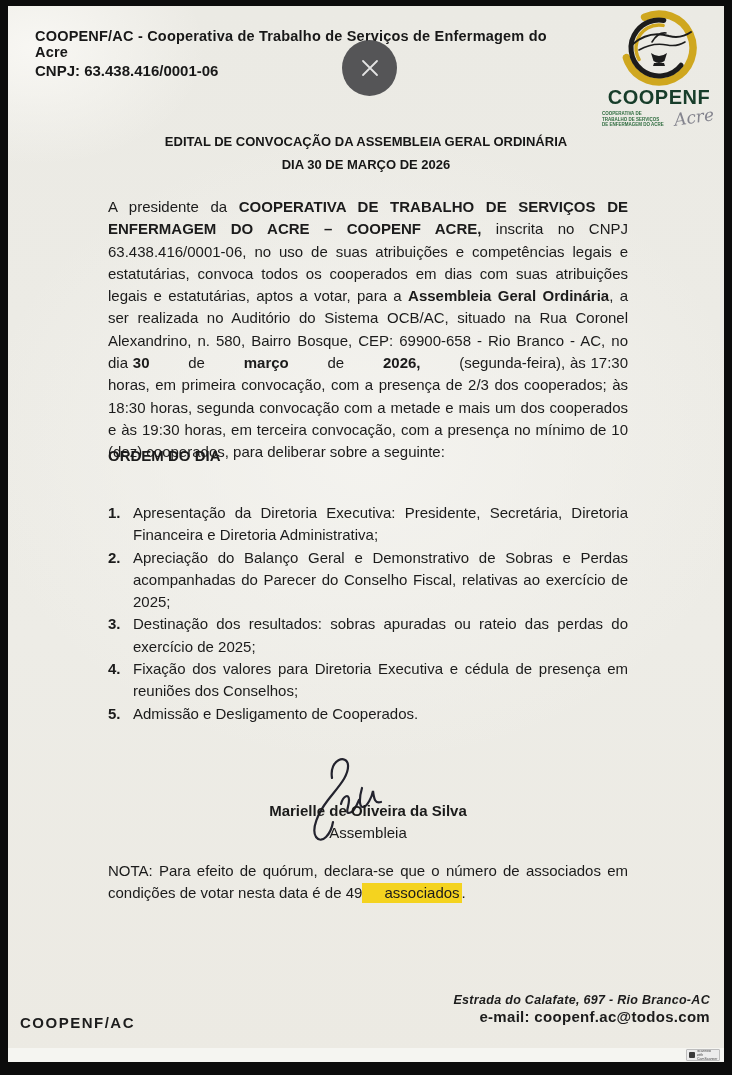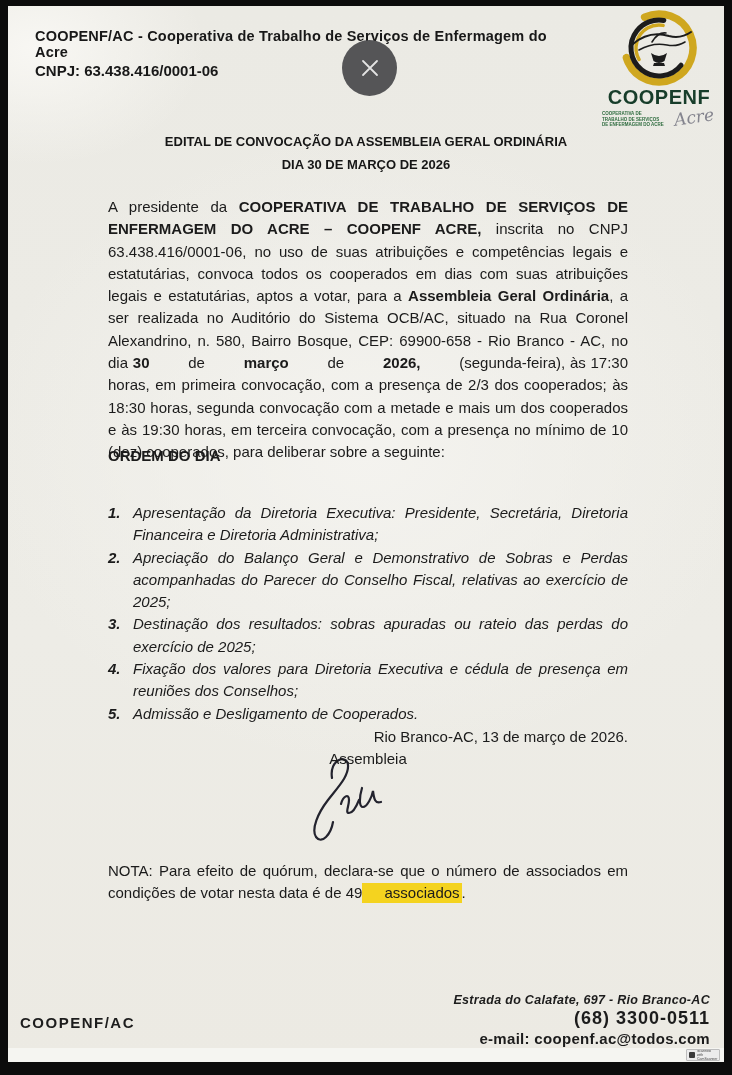--- a/index.html
+++ b/index.html
@@ -45,21 +45,21 @@
            font-weight:700; font-size:13px; line-height:23px; color:#161616; }
 
   
   .col { position:absolute; left:100px; width:520px; font-size:15px; line-height:22.3px; color:#1b1b1b; }
   .body-par { top:190px; text-align:justify; }
   .b { font-weight:700; }
   .spread { word-spacing:34px; }
 
   .agenda-heading { top:439px; font-weight:700; }
   .agenda-list { top:496px; }
-  .agenda-list ol { list-style:none; counter-reset:item;font-style:italic; }
+  .agenda-list ol { list-style:none; counter-reset:item; }
   .agenda-list li { counter-increment:item; position:relative; padding-left:25px; text-align:justify; }
   .agenda-list li::before { content:counter(item) "."; position:absolute; left:0; font-weight:700; }
 
   .dateline { top:720px; text-align:right; }
 
   .sig-block { top:742px; text-align:center; height:100px; }
   .sig-svg { position:absolute; left:188px; top:2px; }
   .sig-name { margin-top:52px; font-weight:700; position:relative; }
   .sig-role { position:relative; }
 
@@ -136,40 +136,39 @@
     <div class="col agenda-list">
       <ol>
         <li><span>Apresentação da Diretoria Executiva: Presidente, Secretária, Diretoria Financeira e Diretoria Administrativa;</span></li>
         <li><span>Apreciação do Balanço Geral e Demonstrativo de Sobras e Perdas acompanhadas do Parecer do Conselho Fiscal, relativas ao exercício de 2025;</span></li>
         <li><span>Destinação dos resultados: sobras apuradas ou rateio das perdas do exercício de 2025;</span></li>
         <li><span>Fixação dos valores para Diretoria Executiva e cédula de presença em reuniões dos Conselhos;</span></li>
         <li><span>Admissão e Desligamento de Cooperados.</span></li>
       </ol>
     </div>
 
-    <div class="col dateline">Rio Branco-AC, 13 de março de 2026.</div>
 
     <div class="col sig-block">
       <svg class="sig-svg" width="90" height="92" viewBox="0 0 90 92">
         <g fill="none" stroke="#23232e" stroke-width="2.2" stroke-linecap="round">
           <path d="M36,28 C33,9 51,4 52,15 C53,26 42,37 32,50 C22,63 15,79 20,87 C26,95 35,84 37,72"></path>
           <path d="M45,54 c2,-8 8,-11 8,-4 c0,6 -4,13 0,13 c4,0 8,-8 10,-13"></path>
           <path d="M66,38 c-3,10 -3,19 1,19 c4,0 9,-10 10,-16 c1,8 2,13 8,11"></path>
         </g>
       </svg>
+      <div class="sig-name">Marielle de Oliveira da Silva</div>
       <div class="sig-role">Assembleia</div>
     </div>
 
     <p class="col nota"><span>NOTA: Para efeito de quórum, declara-se que o número de associados em condições de votar nesta data é de 49</span><span class="hl"> associados</span><span>.</span></p>
 
     <div class="footer-band">
       <div class="footer-brand">COOPENF/AC</div>
       <div class="footer-right">
         <div class="footer-addr">Estrada do Calafate, 697 - Rio Branco-AC</div>
-        <div class="footer-phone">(68) 3300-0511</div>
         <div class="footer-email">e-mail: coopenf.ac@todos.com</div>
       </div>
     </div>
 
     <div class="bottom-strip">
       <div class="scan-badge">
         <div class="dot"></div>
         <div class="txt">Scanned with CamScanner</div>
       </div>
     </div>

